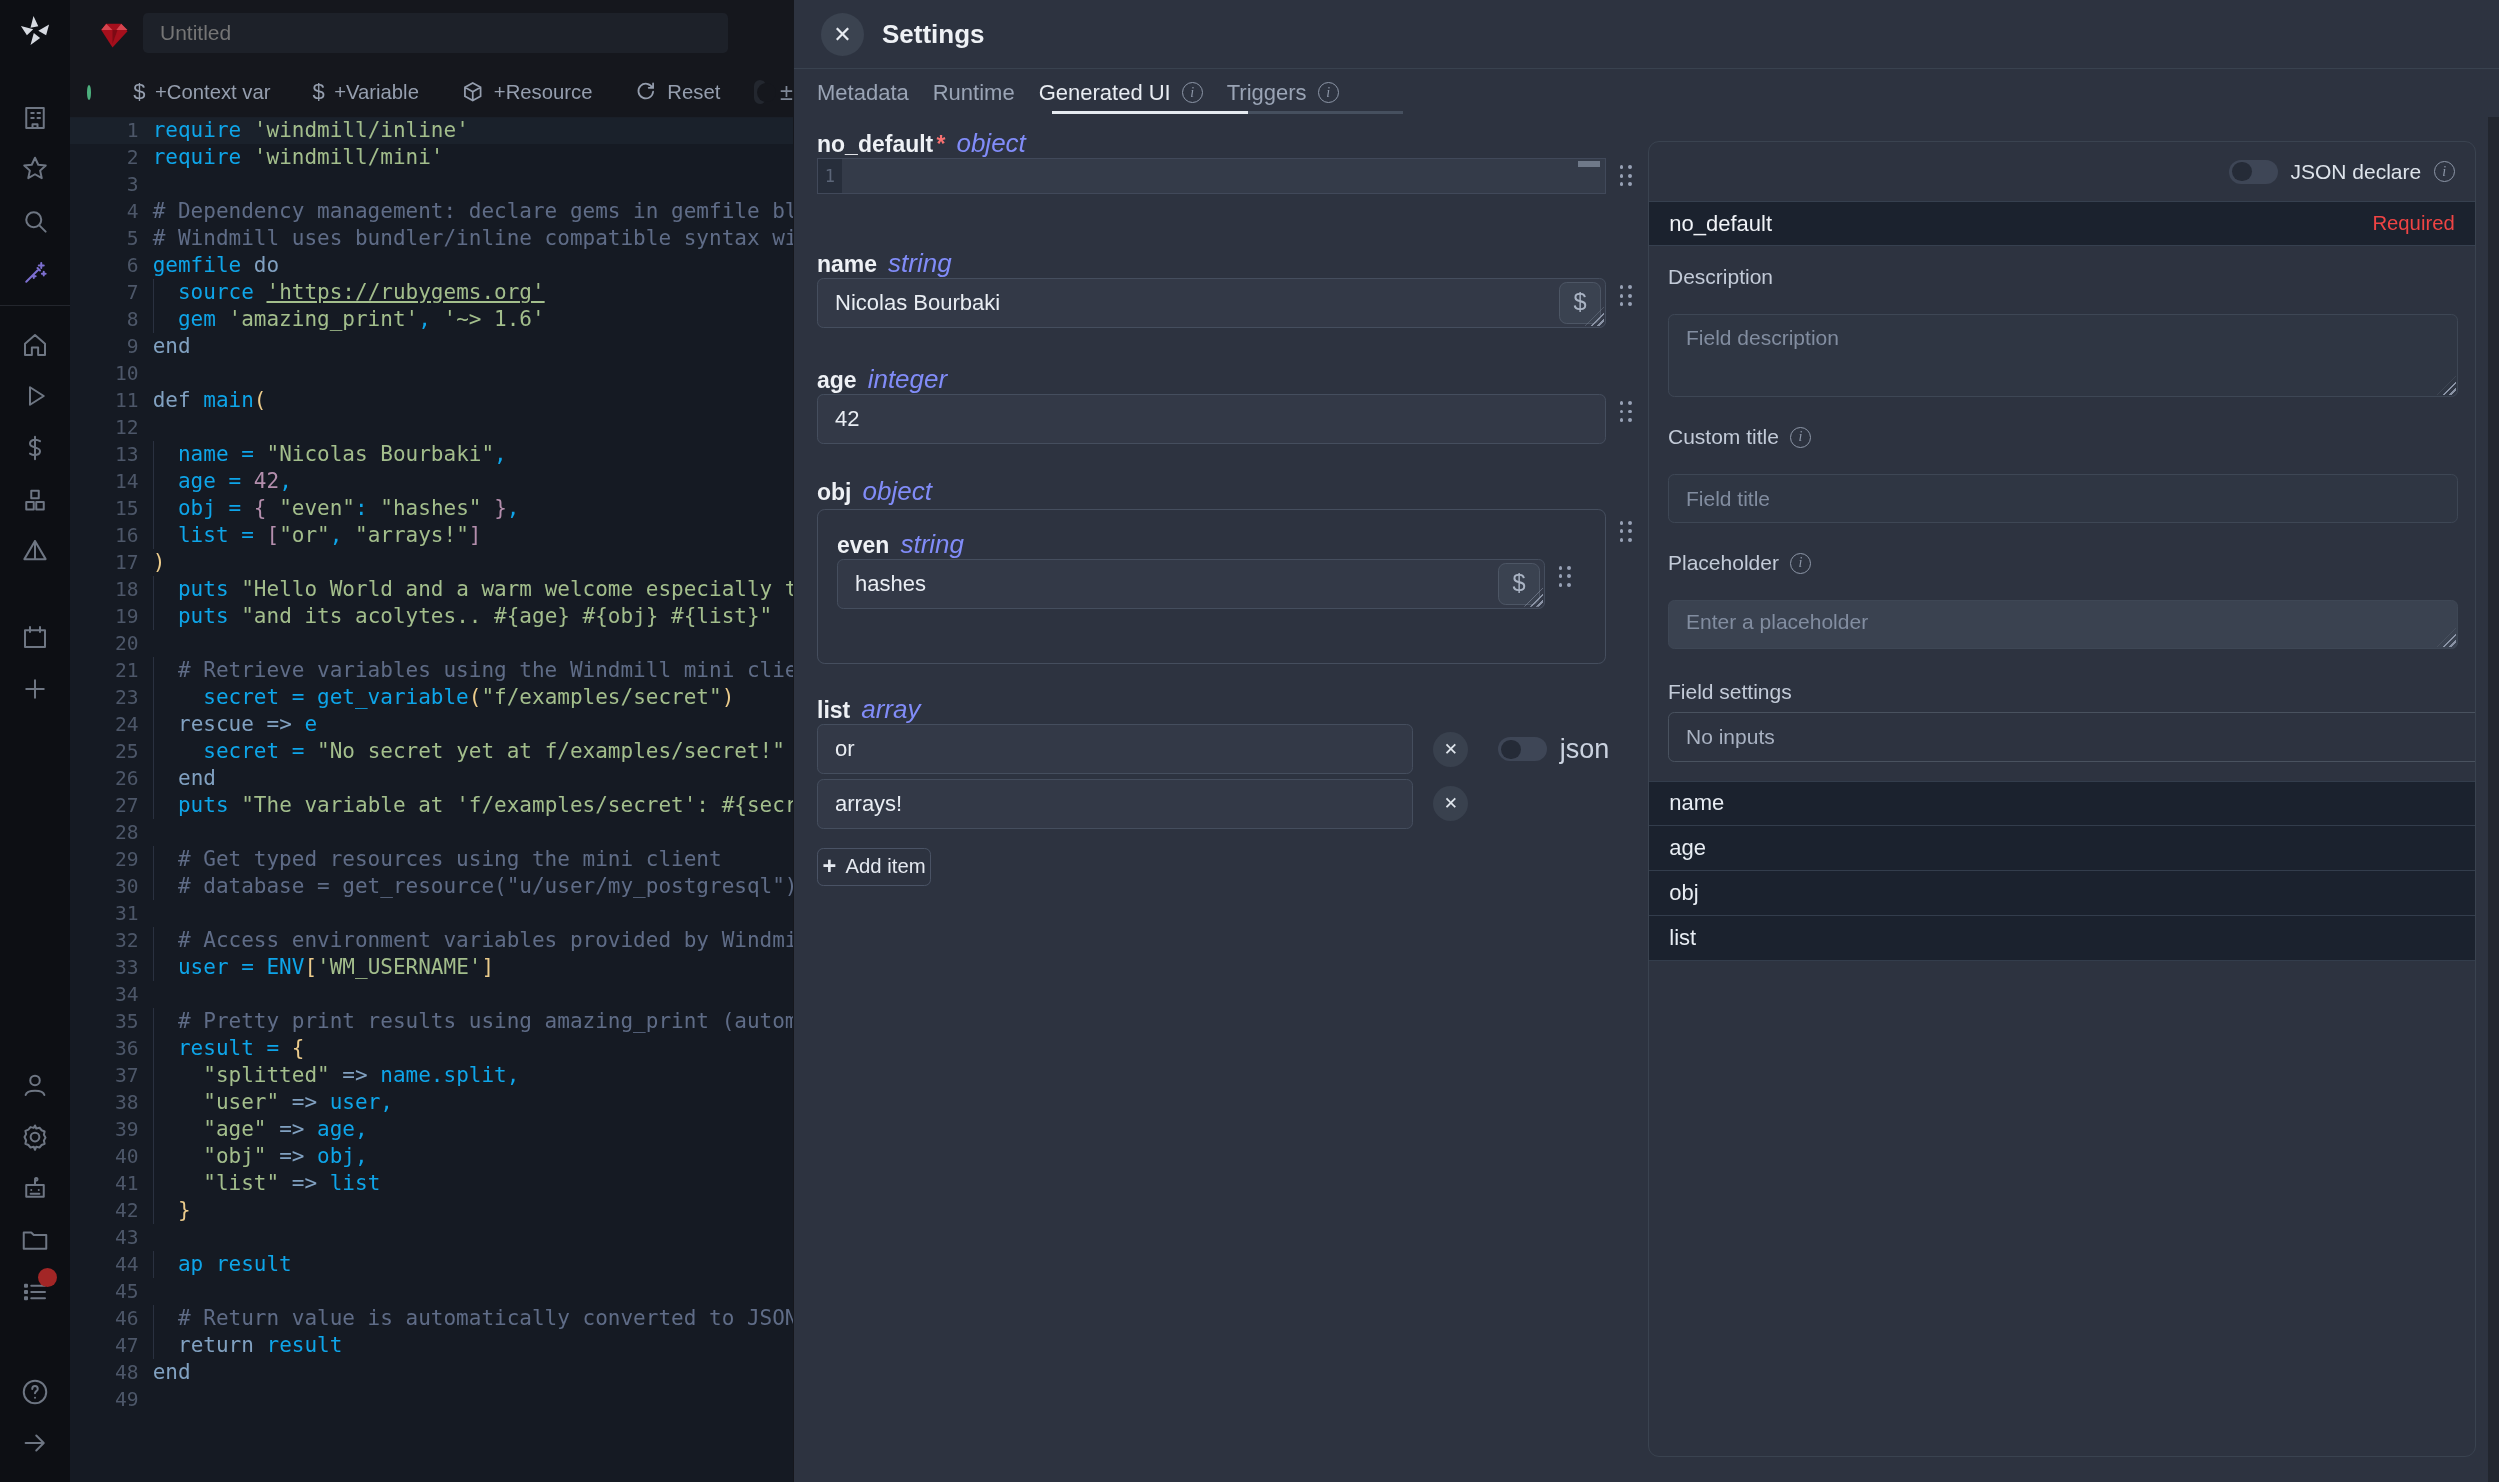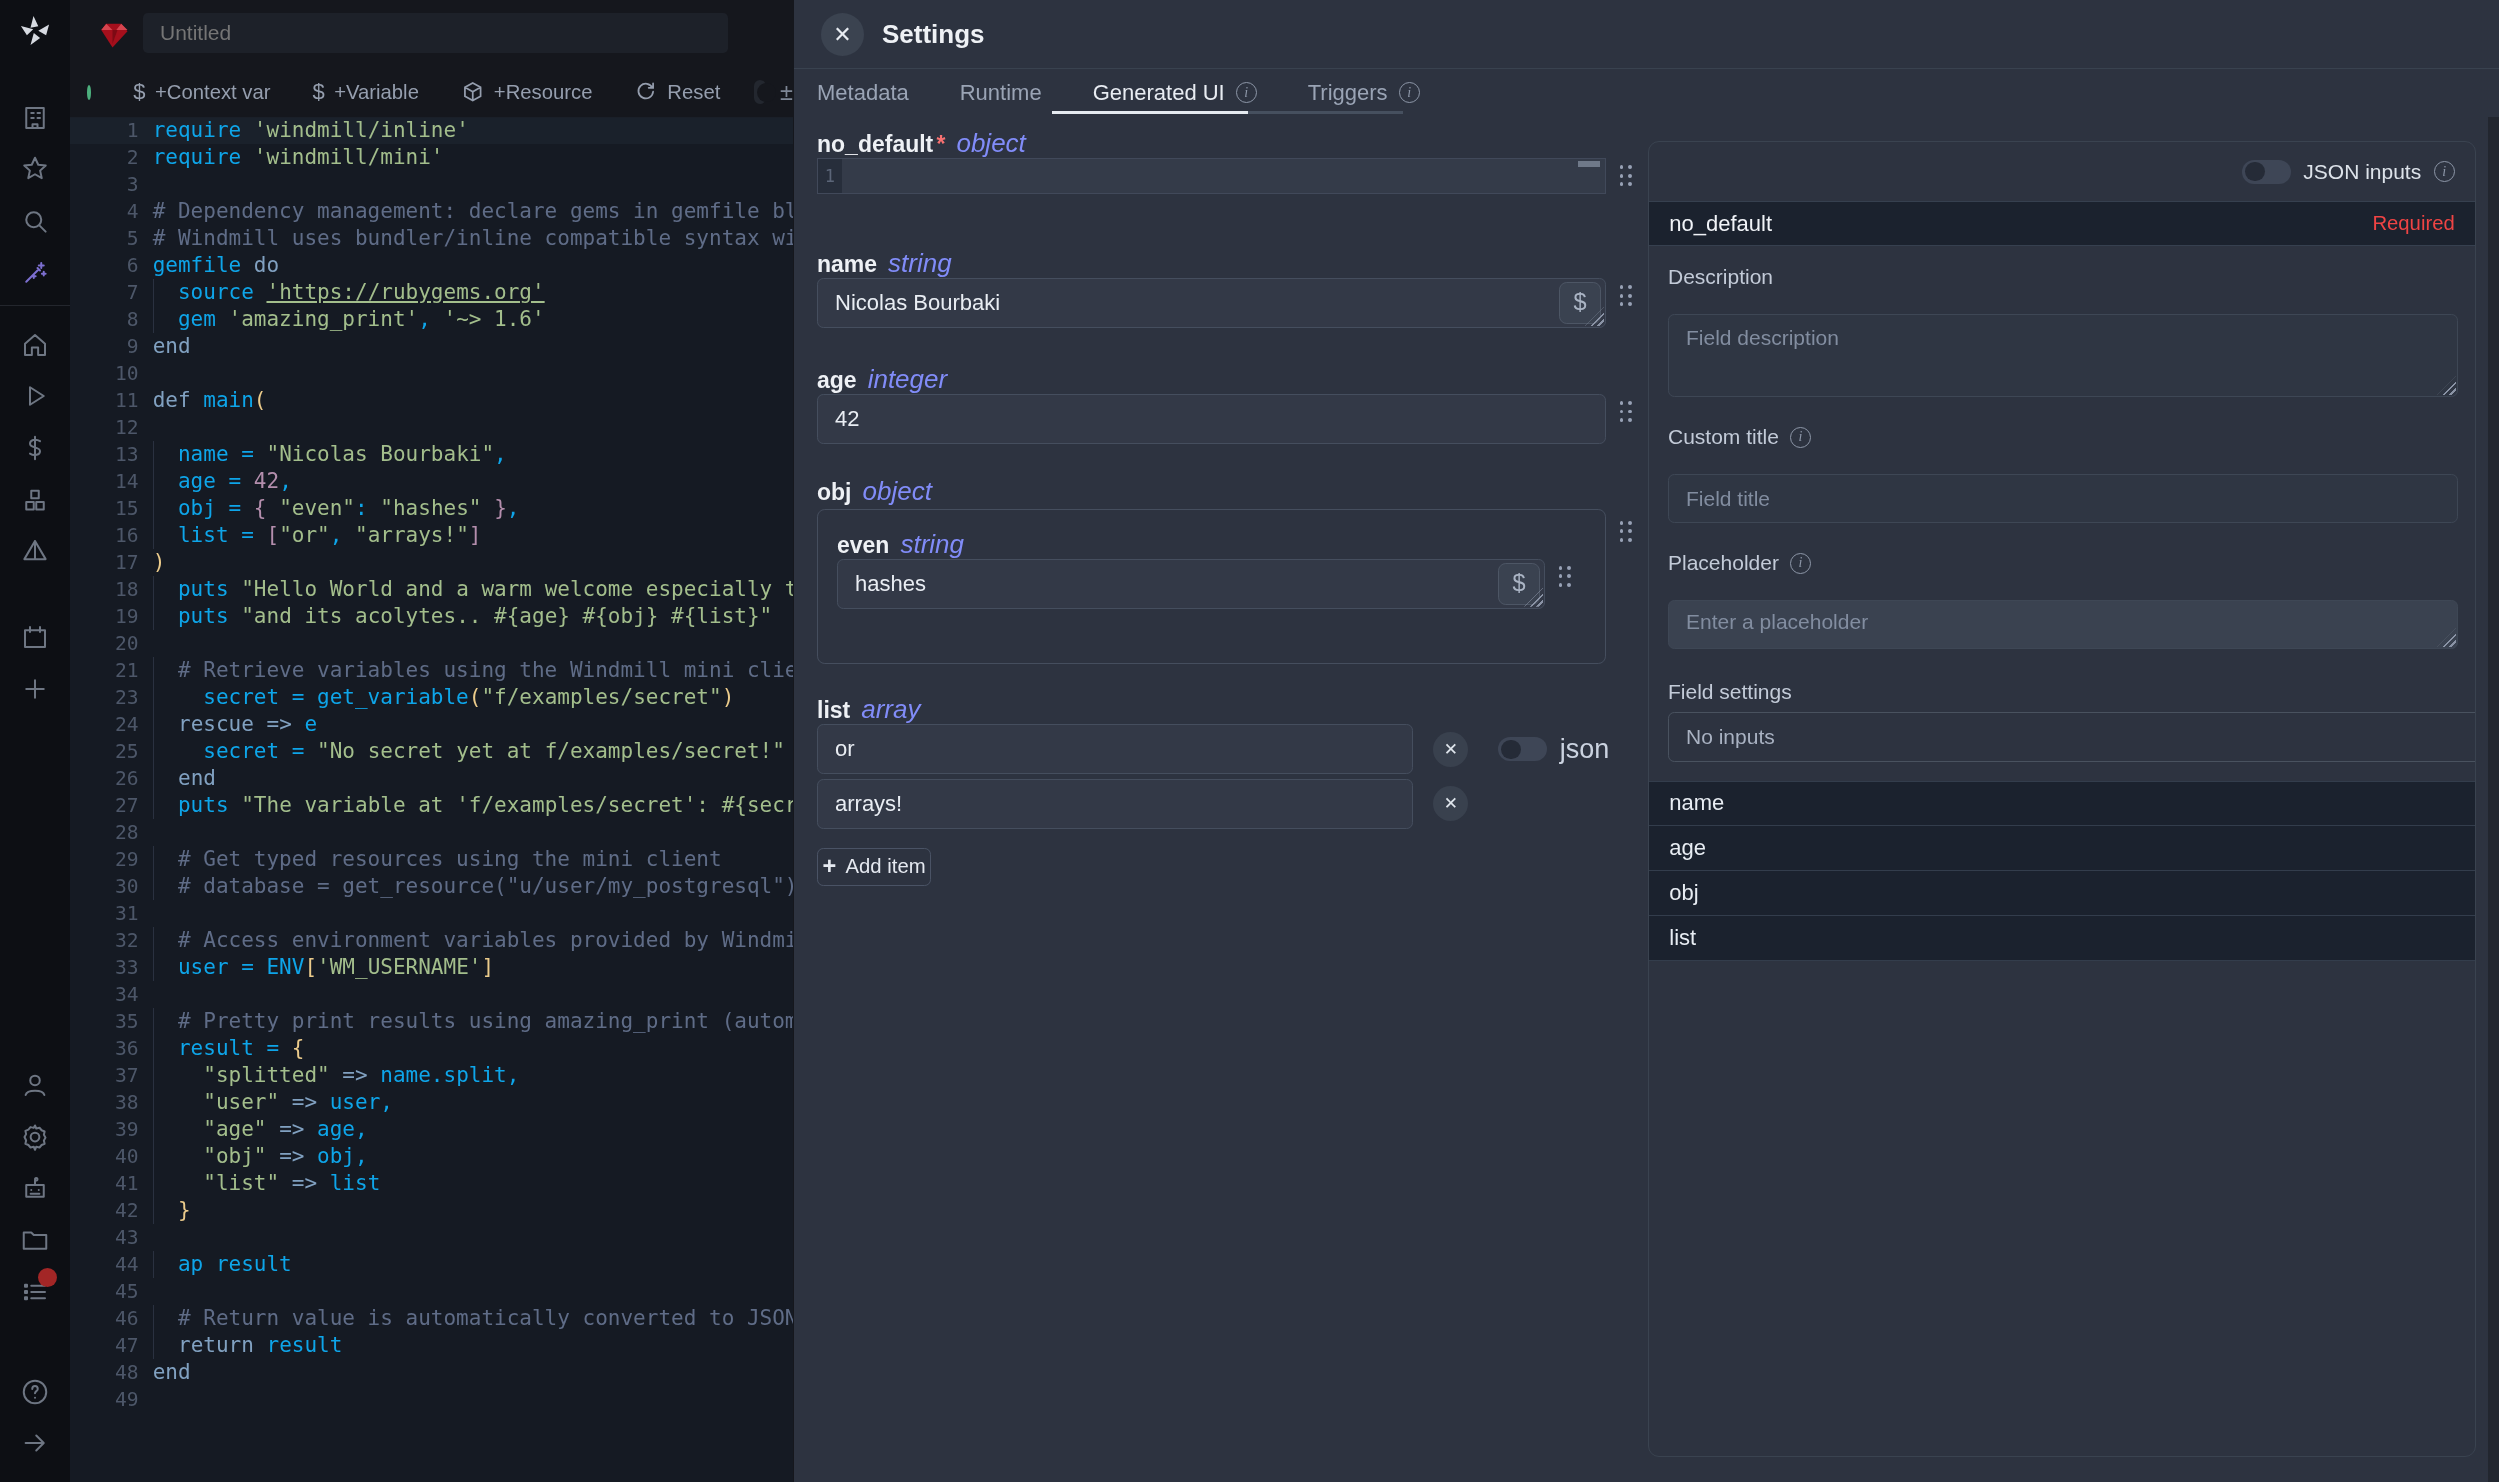--- a/index.html
+++ b/index.html
@@ -42,21 +42,21 @@
   .tk-d{color:#0ea5e9} .tk-k{color:#81a1c1} .tk-s{color:#a3be8c} .tk-c{color:#5f6c87}
   .tk-y{color:#ebcb8b} .tk-p{color:#b48ead} .tk-n{color:#b48ead}
   .tk-u{color:#a3be8c; text-decoration:underline}
 
   
   .modal { position:absolute; left:794px; top:0; width:1706px; height:1482px; background:#2d3340; z-index:10; }
   .m-head { position:absolute; left:0; top:0; width:1706px; height:69px; border-bottom:0.8px solid #39424f; }
   .close-btn { position:absolute; left:27px; top:13.3px; width:43px; height:43px; border-radius:50%; background:#3b4350;
                color:#e8ecf2; font-size:22px; display:flex; align-items:center; justify-content:center; cursor:pointer; }
   .m-title { position:absolute; left:88px; top:19px; font-size:26px; font-weight:bold; color:#eef1f5; }
-  .tabs { position:absolute; left:23px; top:70px; height:45px; display:flex; gap:51px; align-items:center; }
+  .tabs { position:absolute; left:23px; top:70px; height:45px; display:flex; gap:24px; align-items:center; }
   .tab { font-size:22px; color:#9aa4b5; display:flex; align-items:center; gap:11px; cursor:pointer; white-space:nowrap; }
   .tab.active { color:#e8ecf2; }
   .info { display:inline-flex; width:21px; height:21px; border-radius:50%; border:1.6px solid #8d97a8; color:#8d97a8;
           font-size:14px; align-items:center; justify-content:center; font-family:"Liberation Serif",serif; font-style:italic; flex:none;}
   .tab-track { position:absolute; left:258px; top:111px; width:351px; height:3.1px; background:#46505f; }
   .tab-track .on { position:absolute; left:0; top:0; width:196px; height:3.1px; background:#e5eaf0; }
 
   
   .form { position:absolute; left:23px; top:128px; width:814px; }
   .f-label { font-size:23px; font-weight:bold; color:#eef1f5; height:26px; display:flex; align-items:baseline; gap:11px; }
@@ -470,21 +470,21 @@
           <span>Add item</span>
         </button>
       </div>
     </div>
 
     <div class="panel">
       <div class="p-top">
         <span class="switch">
             <span class="knob"></span>
           </span>
-        <span class="lbl">JSON inputs</span>
+        <span class="lbl">JSON declare</span>
         <span class="info">i</span>
       </div>
       <div class="sel-row">
         <span class="nm">no_default</span>
         <span class="req" style="color: rgb(239, 68, 68);">Required</span>
       </div>
       <div class="p-body">
         <div class="p-lbl">
             <span>Description</span>
           </div>

